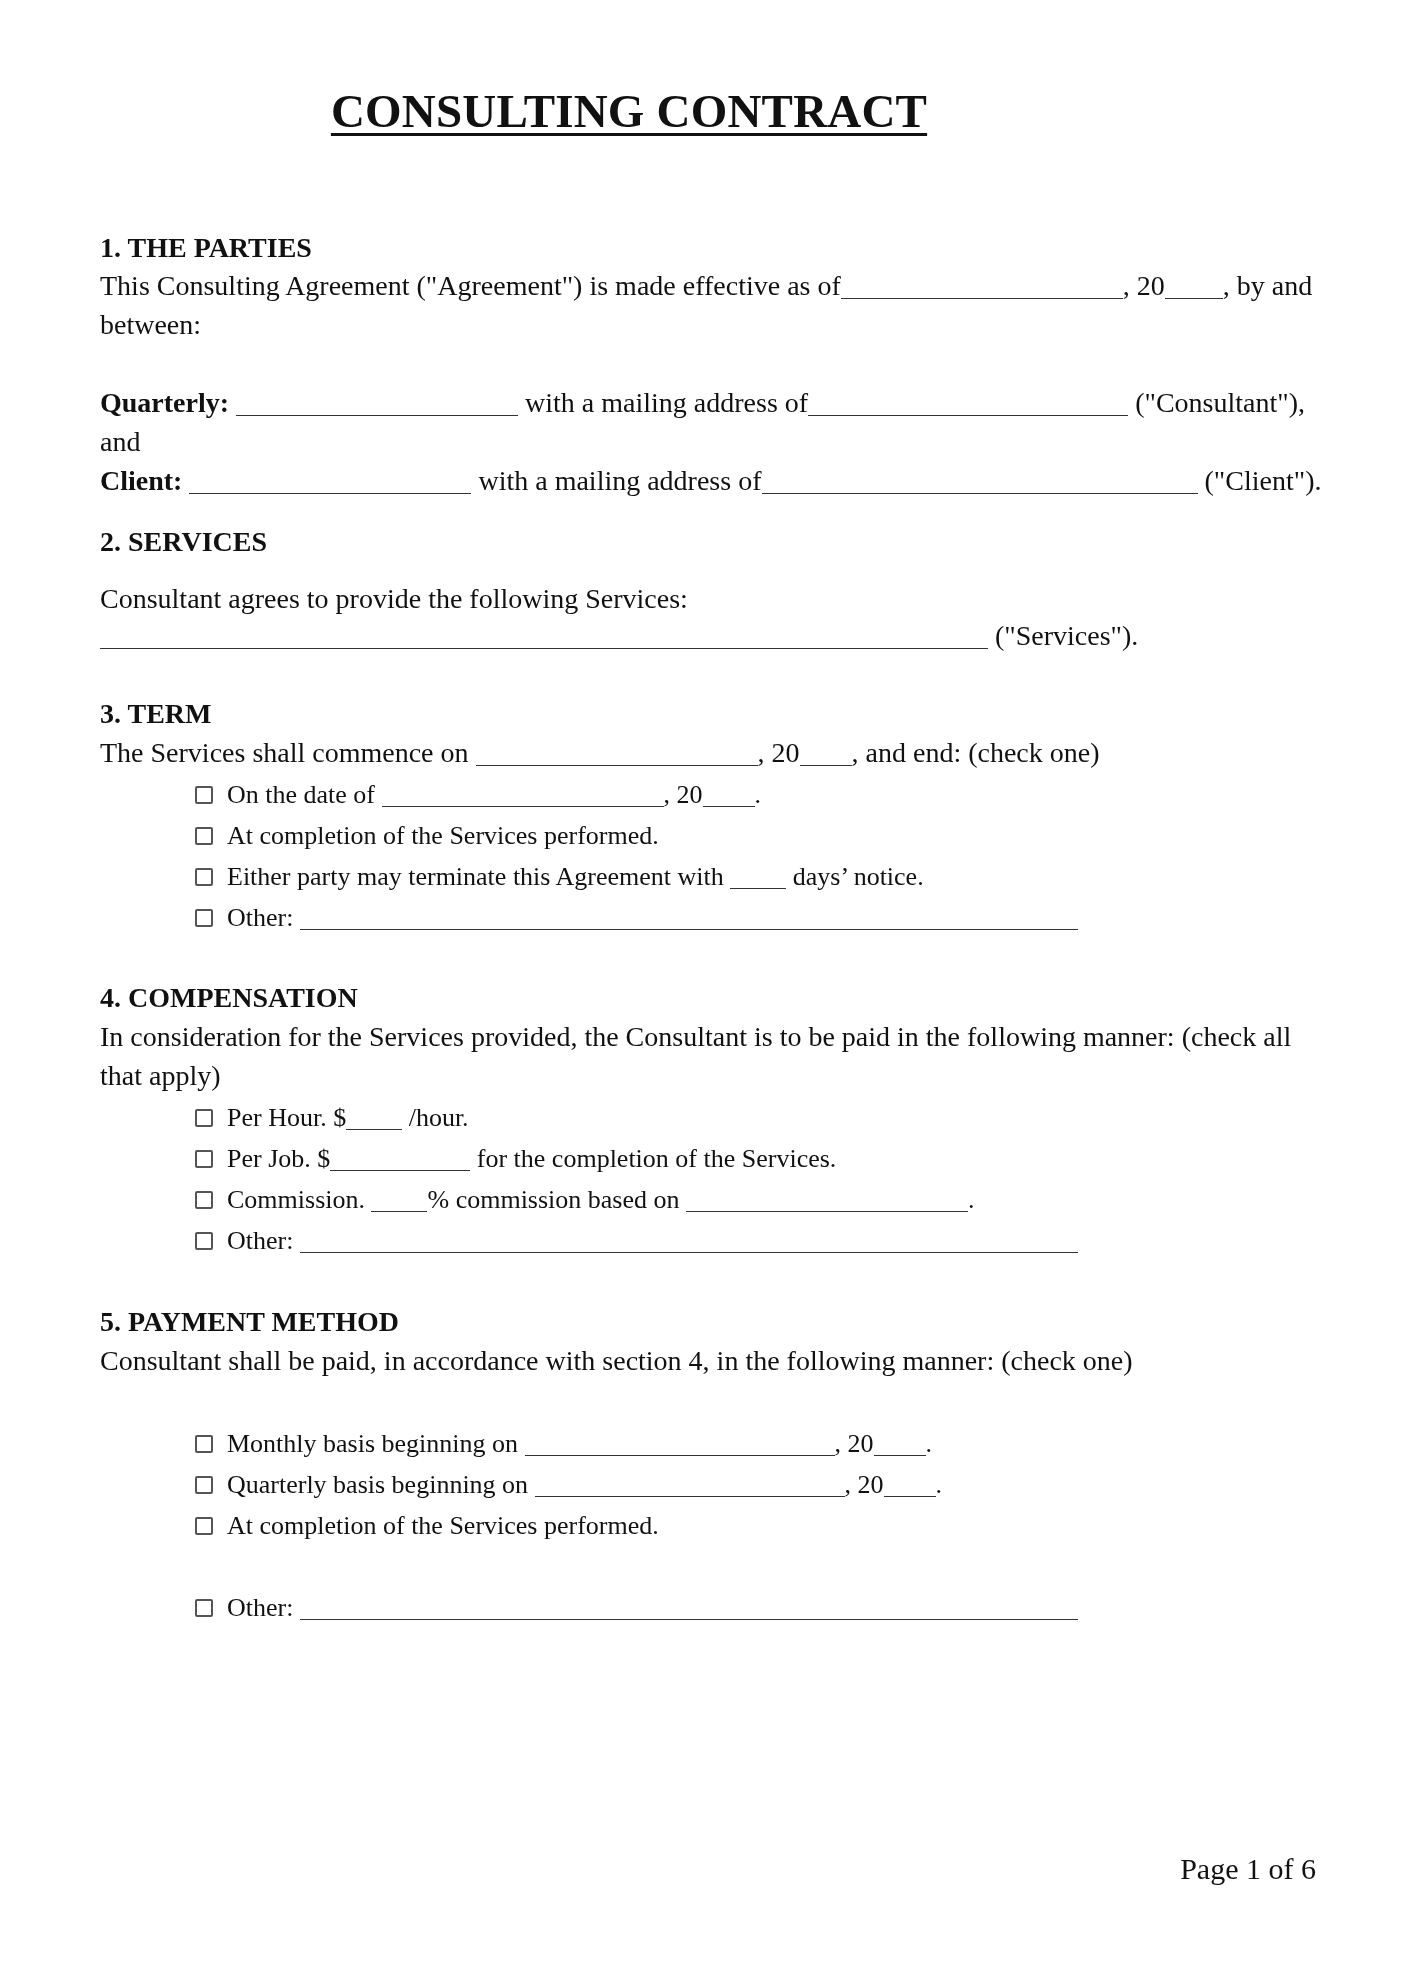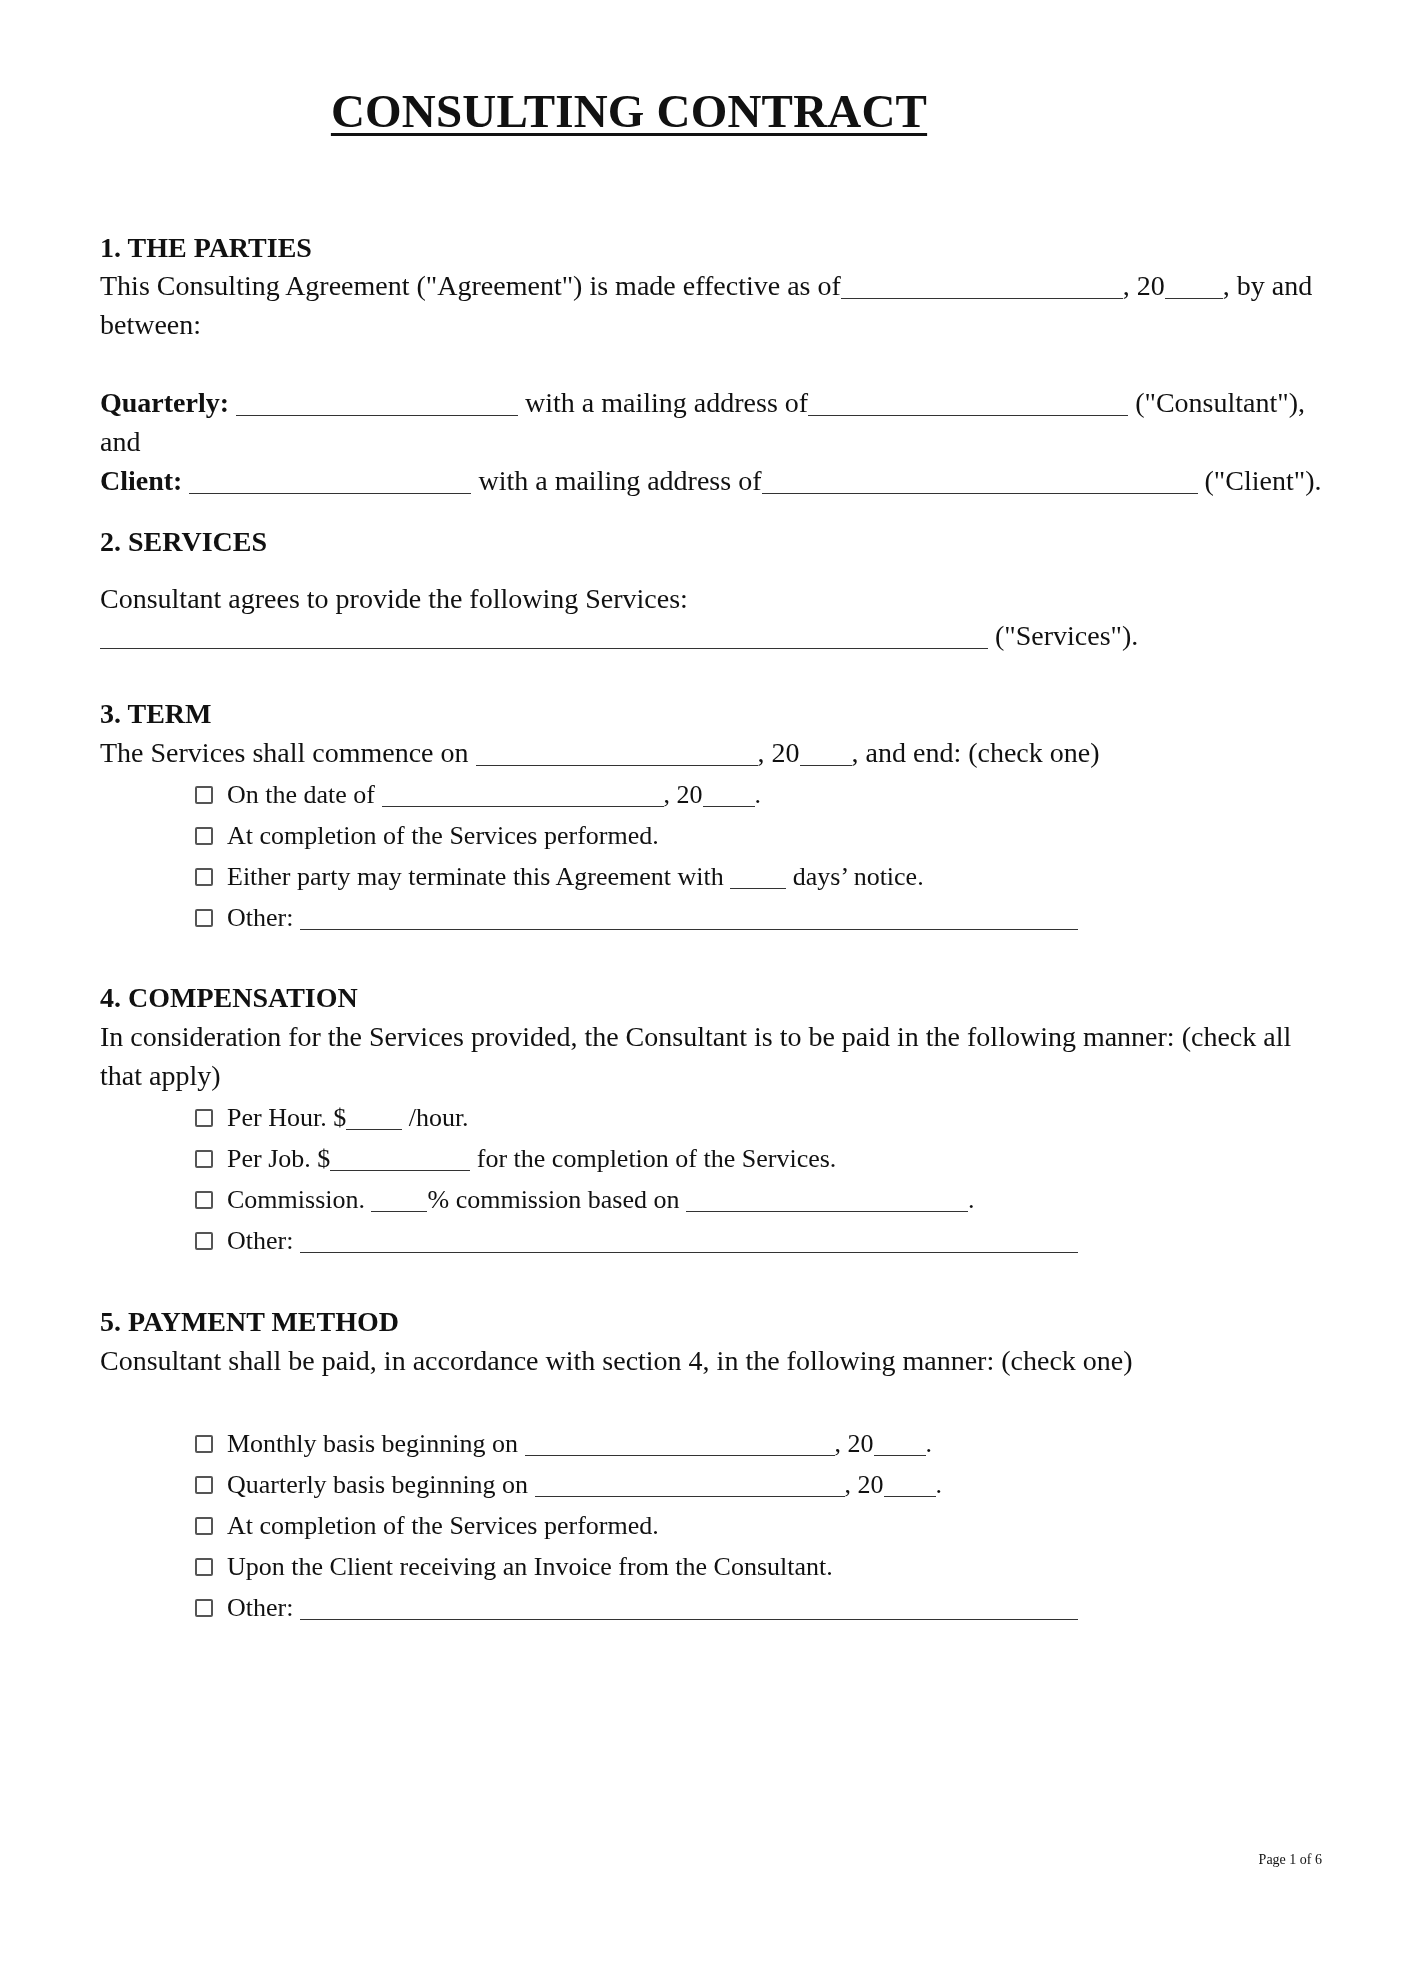--- a/index.html
+++ b/index.html
@@ -21,21 +21,21 @@
     .b { font-weight: bold; }
     .blank {
       display: inline-block; border-bottom: 1.5px solid #333; height: 22px; vertical-align: baseline;
       margin-bottom: -4px;
     }
     .opt { position: absolute; left: 147px; font-size: 26px; line-height: 39px; white-space: pre; padding-left: 48px; }
     .cb {
       display: inline-block; width: 18px; height: 18px; border: 2px solid #555; border-radius: 2px;
       box-sizing: border-box; vertical-align: -1px; margin-right: 14px; background: #fff;
     }
-    .footer { position: absolute; right: 102px; top: 1852px; font-size: 14px; }
+    .footer { position: absolute; right: 108px; top: 1852px; font-size: 30px; }
   </style>
 </head>
 <body>
 
 <div class="page">
   <div class="title">CONSULTING CONTRACT</div>
 
   <div class="line h" style="top:228px">1. THE PARTIES</div>
   <div class="line" style="top:266px"><span>This Consulting Agreement ("Agreement") is made effective as of</span><span class="blank" style="width:282px"></span><span>, 20</span><span class="blank" style="width:58px"></span><span>, by and</span></div>
   <div class="line" style="top:305px">between:</div>
@@ -64,17 +64,16 @@
   <div class="opt" style="top:1139px"><span class="cb"></span><span>Per Job. $</span><span class="blank" style="width:140px"></span><span> for the completion of the Services.</span></div>
   <div class="opt" style="top:1180px"><span class="cb"></span><span>Commission. </span><span class="blank" style="width:56px"></span><span>% commission based on </span><span class="blank" style="width:282px"></span><span>.</span></div>
   <div class="opt" style="top:1221px"><span class="cb"></span><span>Other: </span><span class="blank" style="width:778px"></span></div>
 
   <div class="line h" style="top:1302px">5. PAYMENT METHOD</div>
   <div class="line" style="top:1341px">Consultant shall be paid, in accordance with section 4, in the following manner: (check one)</div>
 
   <div class="opt" style="top:1424px"><span class="cb"></span><span>Monthly basis beginning on </span><span class="blank" style="width:310px"></span><span>, 20</span><span class="blank" style="width:52px"></span><span>.</span></div>
   <div class="opt" style="top:1465px"><span class="cb"></span><span>Quarterly basis beginning on </span><span class="blank" style="width:310px"></span><span>, 20</span><span class="blank" style="width:52px"></span><span>.</span></div>
   <div class="opt" style="top:1506px"><span class="cb"></span><span>At completion of the Services performed.</span></div>
-  <div class="opt" style="top:1547px"><span class="cb"></span><span>Upon the Client receiving an Invoice from the Consultant.</span></div>
   <div class="opt" style="top:1588px"><span class="cb"></span><span>Other: </span><span class="blank" style="width:778px"></span></div>
 
   <div class="footer">Page 1 of 6</div>
 </div>
 
 </body></html>

